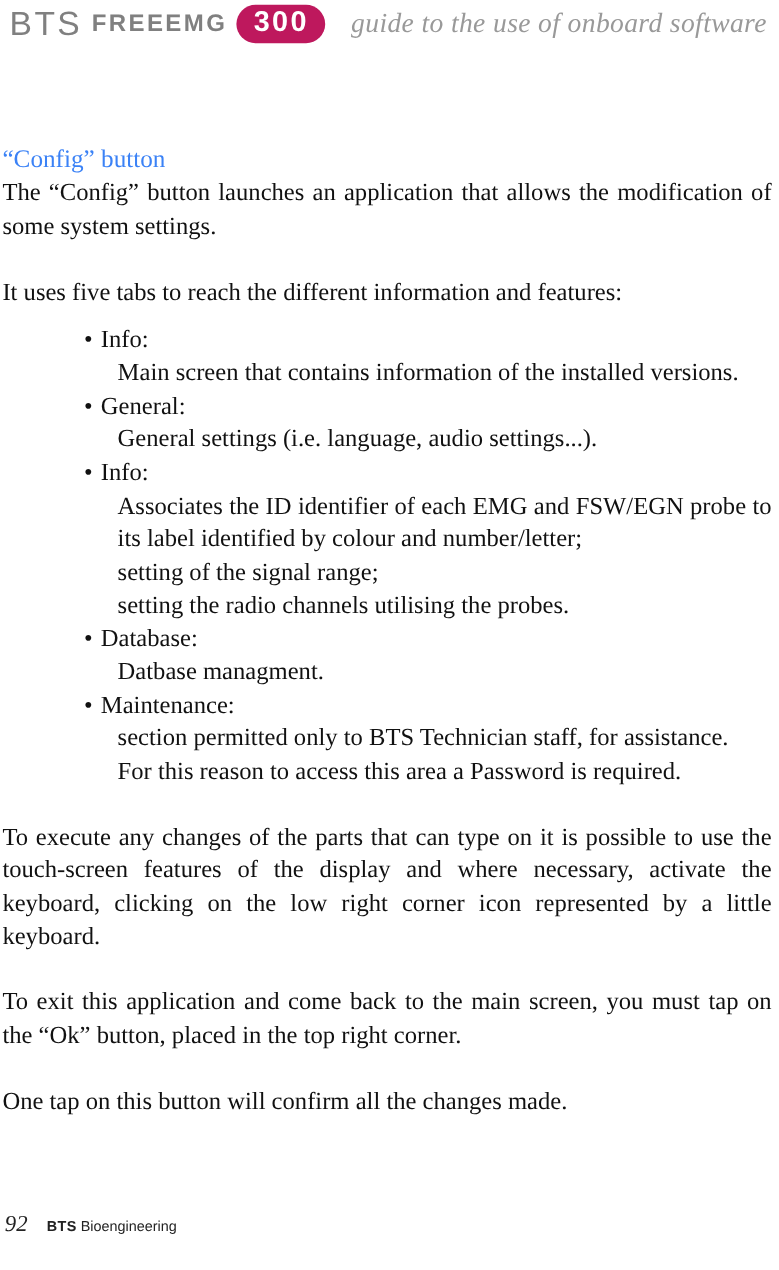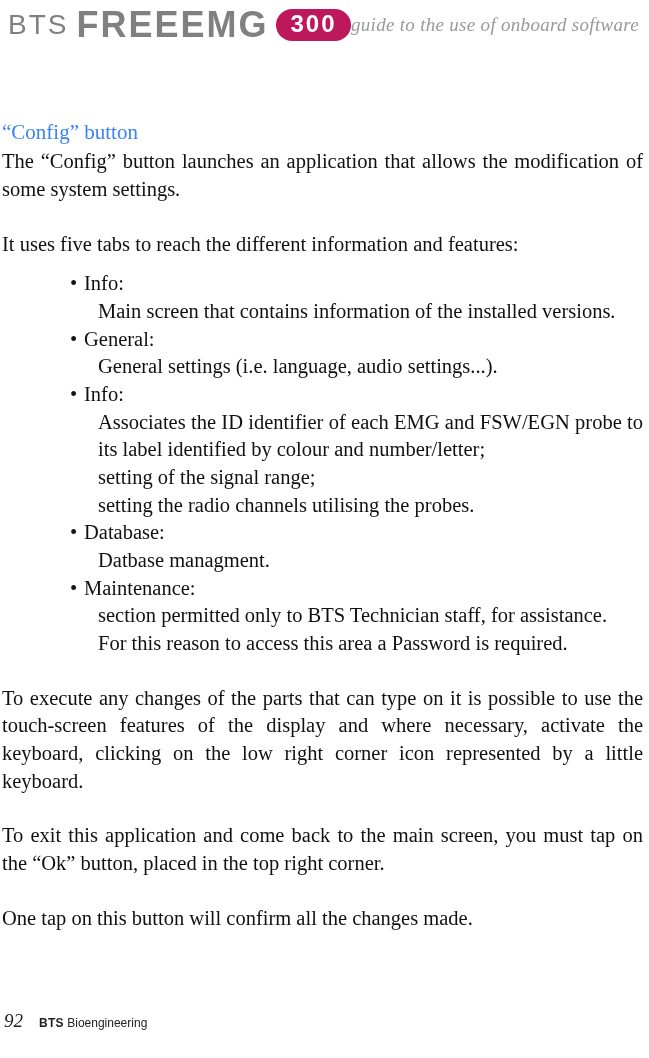--- a/index.html
+++ b/index.html
@@ -30,42 +30,42 @@
     }
     .logo-bts {
       font-family: Arial, sans-serif;
       font-size: 28px;
       letter-spacing: 2px;
       font-weight: 300;
       color: #808080;
     }
     .logo-freeemg {
       font-family: Arial, sans-serif;
-      font-size: 36px;
+      font-size: 20px;
       letter-spacing: 2px;
       font-weight: 700;
       color: #808080;
     }
     .badge-300 {
       display: inline-flex;
       align-items: center;
       justify-content: center;
       background: #be185d;
       color: #fff;
       border-radius: 18px;
       padding: 1px 14px 3px 14px;
       font-family: Arial, sans-serif;
       font-size: 24px;
       font-weight: 900;
       letter-spacing: 2px;
     }
     .header-sub {
       font-style: italic;
       color: #999;
-      font-size: 19px;
+      font-size: 23px;
       font-family: Georgia, serif;
       letter-spacing: 0.3px;
     }
     .content {
       position: absolute;
       top: 118px;
       left: 2px;
       right: 6px;
       font-size: 20.5px;
       line-height: 1.35;

